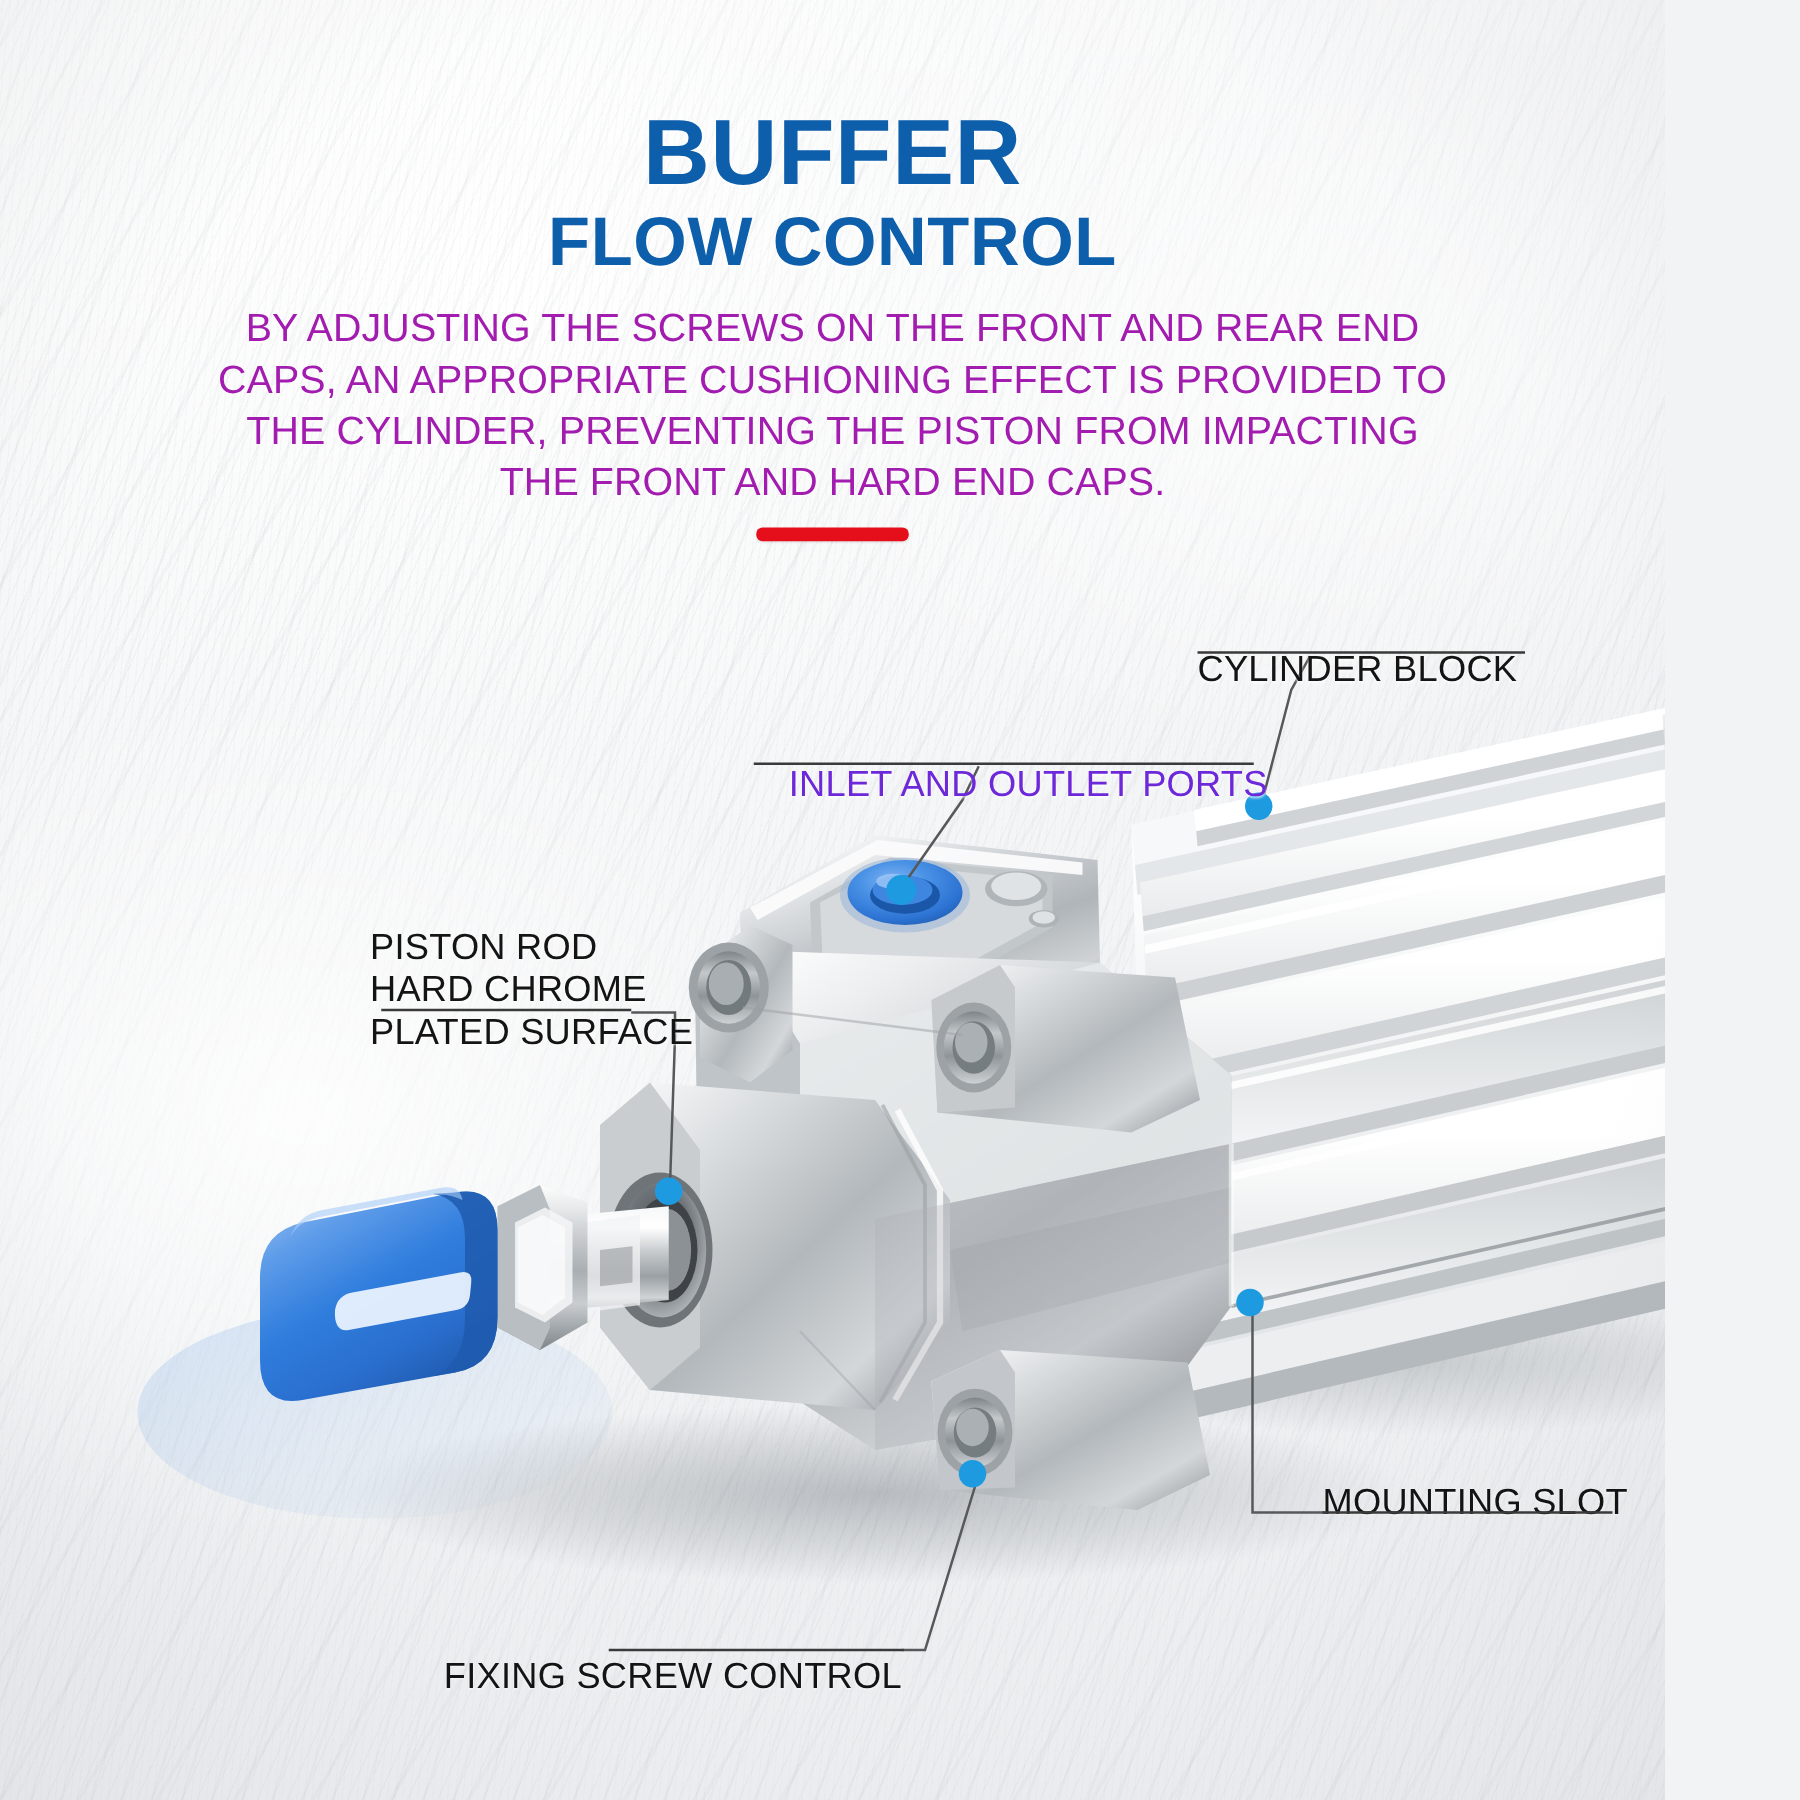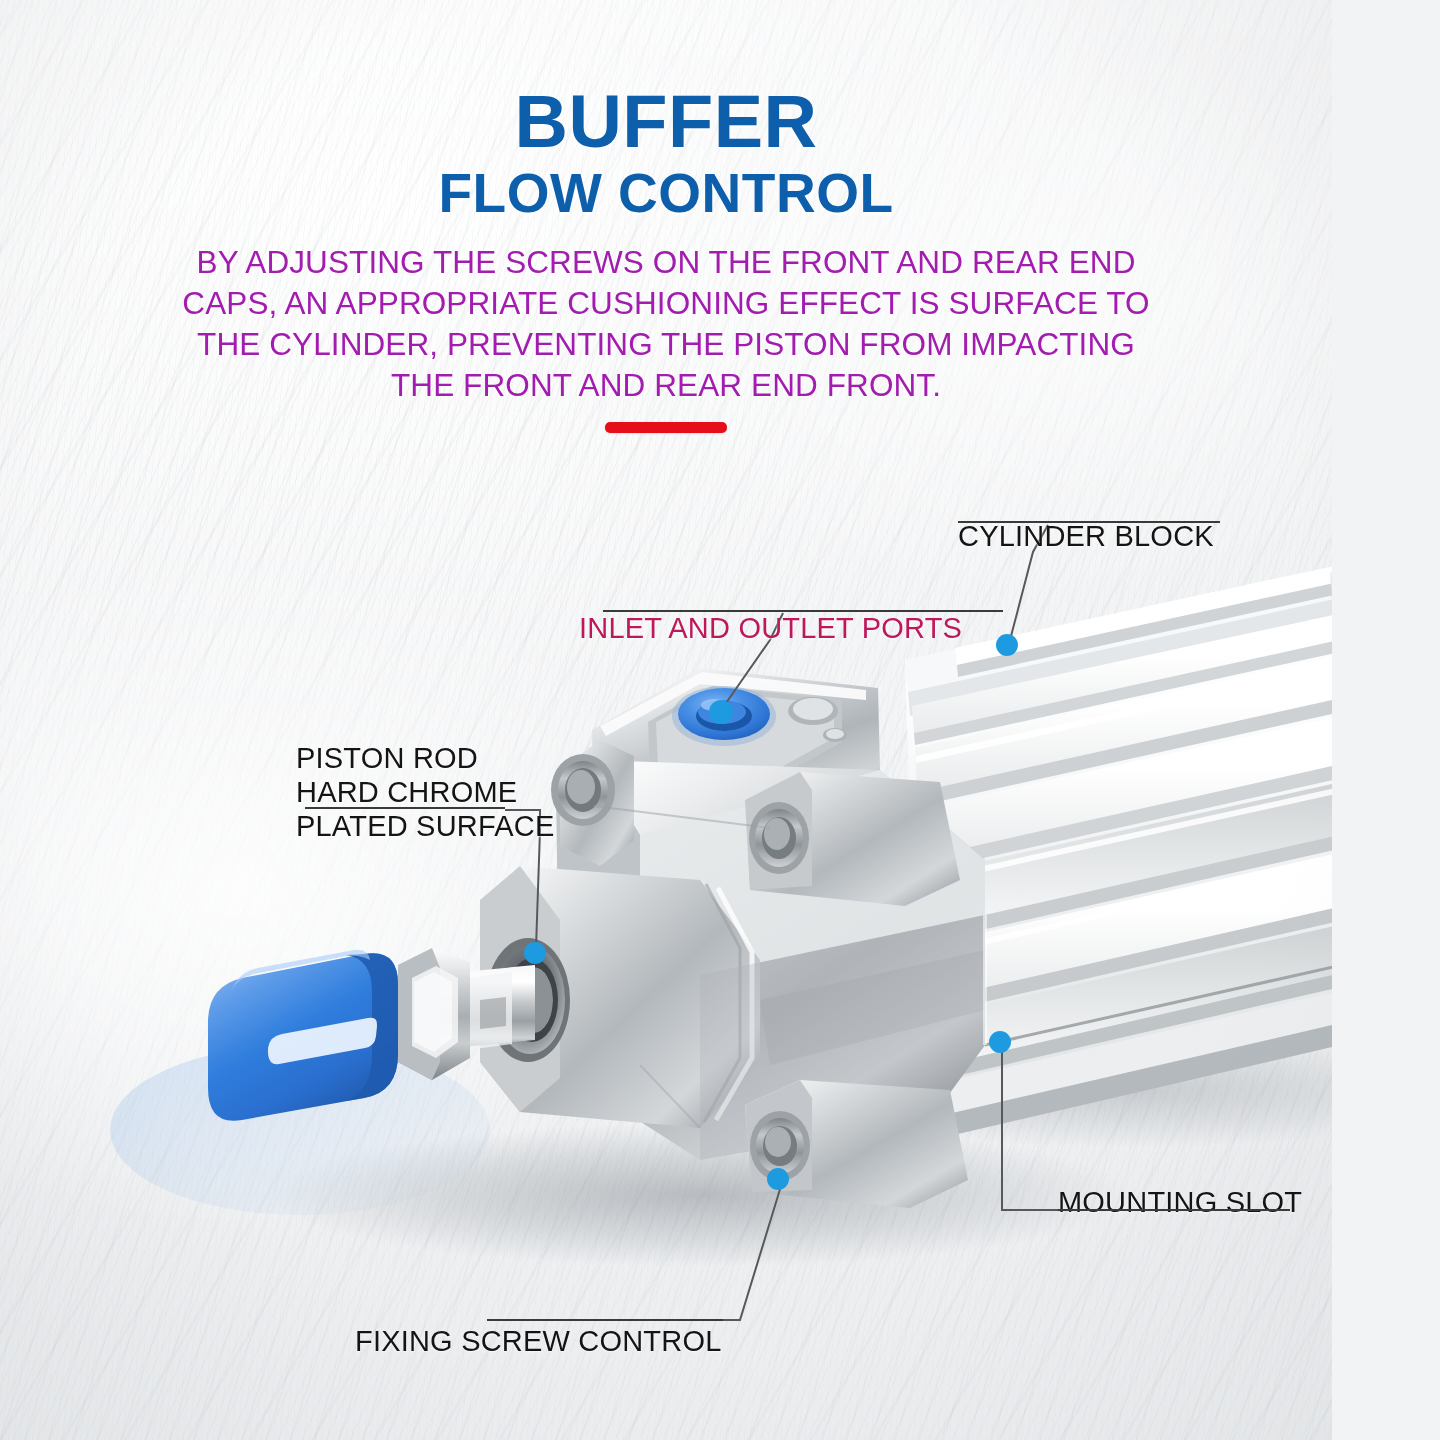--- a/index.html
+++ b/index.html
@@ -321,23 +321,23 @@
     </g>
   </svg>
 
   <div id="vig"></div>
 
   <div class="header">
     <div class="ttl ttl1" style="color: rgb(13, 94, 171);">BUFFER</div>
     <div class="ttl ttl2" style="color: rgb(13, 94, 171);">FLOW CONTROL</div>
     <div class="sub" style="color: #a21caf;">
       <div>BY ADJUSTING THE SCREWS ON THE FRONT AND REAR END</div>
-      <div>CAPS, AN APPROPRIATE CUSHIONING EFFECT IS SURFACE TO</div>
+      <div>CAPS, AN APPROPRIATE CUSHIONING EFFECT IS PROVIDED TO</div>
       <div>THE CYLINDER, PREVENTING THE PISTON FROM IMPACTING</div>
-      <div>THE FRONT AND REAR END FRONT.</div>
+      <div>THE FRONT AND HARD END CAPS.</div>
     </div>
     <div class="rule" style="background: rgb(229, 15, 27);"></div>
   </div>
 
   <svg class="lead" viewBox="0 0 1440 1440">
 
     <path class="ldline" d="M 1048,525 L 1033,552 L 1010,640" style="stroke: rgb(87, 88, 90);"></path>
 
     <path class="ldline" d="M 783,613 L 770,640 L 724,706" style="stroke: rgb(87, 88, 90);"></path>
 
@@ -352,21 +352,21 @@
     <circle class="ldot" r="11" cx="535" cy="953" style="fill: rgb(30, 155, 224);"></circle>
     <circle class="ldot" r="11" cx="1000" cy="1042" style="fill: rgb(30, 155, 224);"></circle>
     <circle class="ldot" r="11" cx="778" cy="1179" style="fill: rgb(30, 155, 224);"></circle>
   </svg>
 
   <div class="callout" style="left: 958px; top: 480px; color: rgb(20, 20, 20);">
     <span class="ln">CYLINDER BLOCK</span>
   </div>
   <div class="ulbar" style="left:958px;top:521px;width:262px;"></div>
 
-  <div class="callout" style="left: 579px; top: 572px; color: #be185d;">
+  <div class="callout" style="left: 631px; top: 572px; color: #6d28d9;">
     <span class="ln">INLET AND OUTLET PORTS</span>
   </div>
   <div class="ulbar" style="left:603px;top:610px;width:400px;"></div>
 
   <div class="callout" style="left: 296px; top: 702px; color: rgb(20, 20, 20);">
     <span class="ln">PISTON ROD</span>
     <span class="ln">HARD CHROME</span>
     <span class="ln">PLATED SURFACE</span>
   </div>
   <div class="ulbar" style="left:305px;top:807px;width:200px;"></div>

